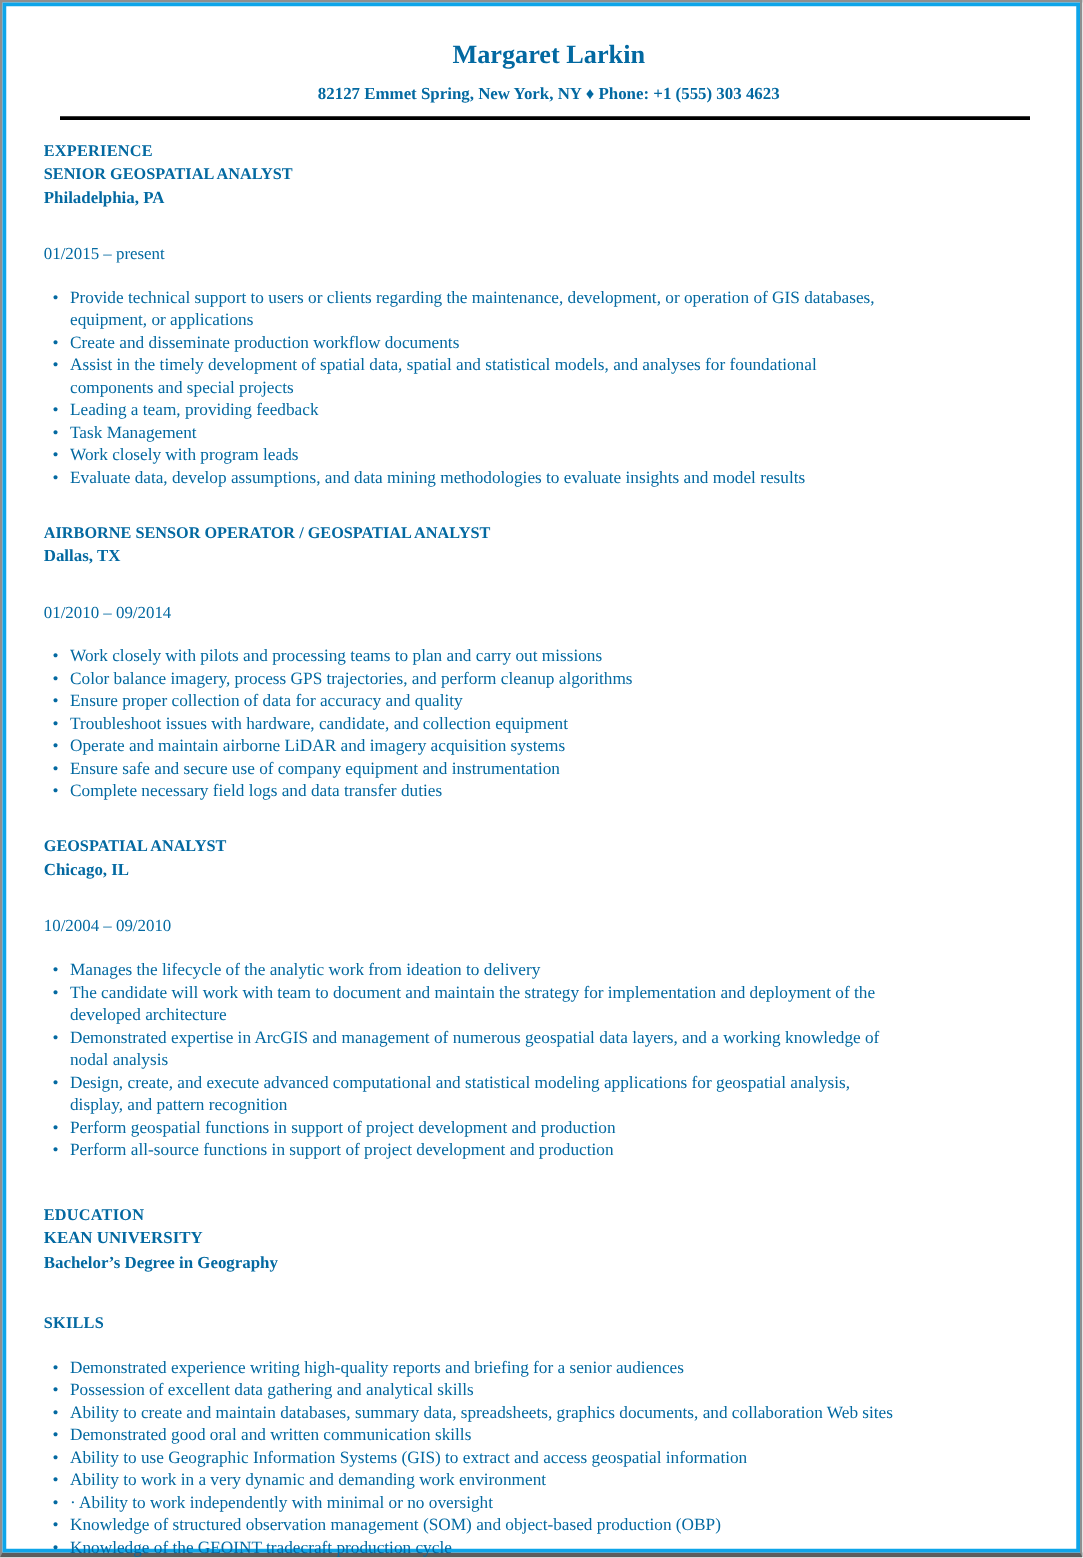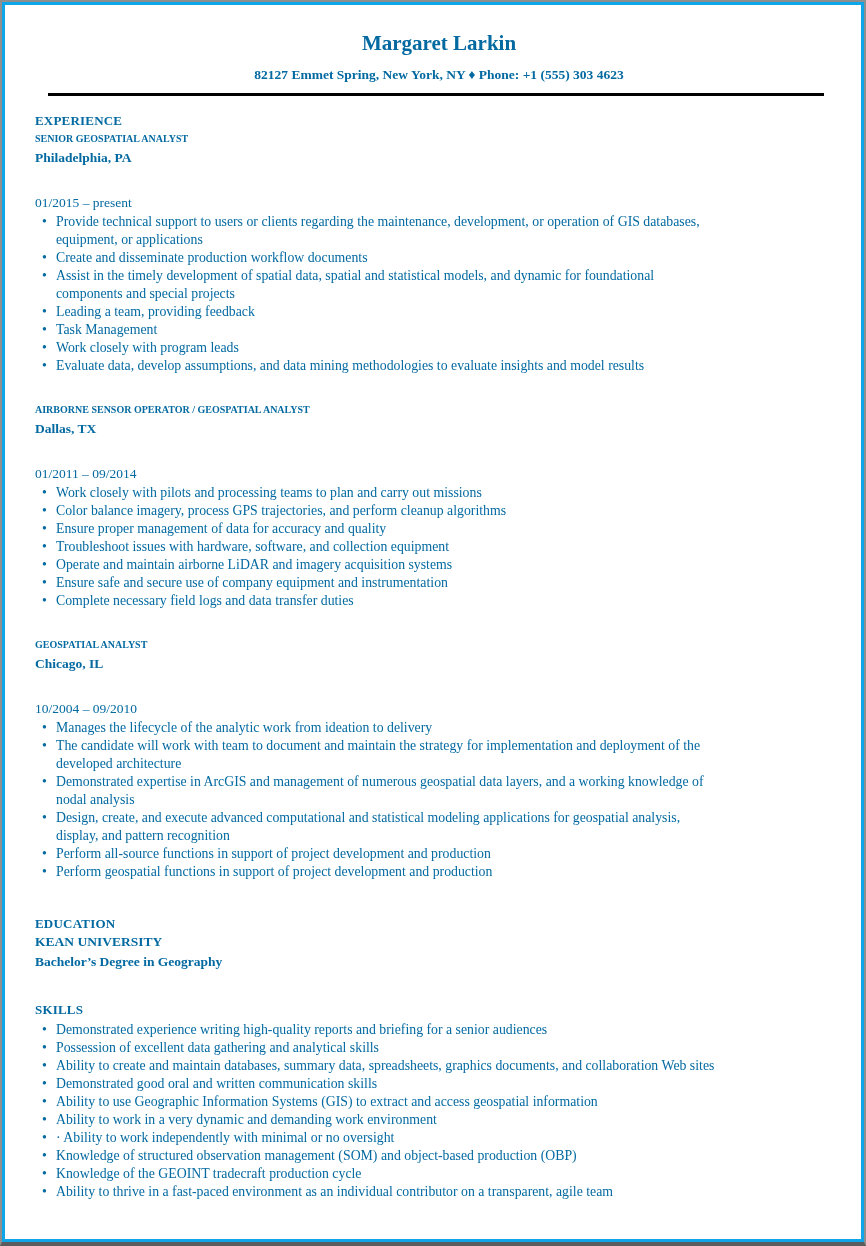--- a/index.html
+++ b/index.html
@@ -51,30 +51,30 @@
     width: 125px;
     flex: none;
     font-weight: bold;
     font-size: 13px;
     line-height: 18px;
     letter-spacing: 0.2px;
   }
   .section-content { flex: 1; max-width: 686px; }
 
   .job + .job { margin-top: 26px; }
-  .job-title    { font-weight: bold; font-size: 10px; line-height: 18px; }
+  .job-title    { font-weight: bold; font-size: 13px; line-height: 18px; }
   .job-location { font-weight: bold; font-size: 13.5px; line-height: 17px; margin-top: 1px; }
   .job-dates    { font-size: 13.5px; line-height: 17px; margin-top: 28px; }
 
   .edu-school { font-weight: bold; font-size: 13.5px; line-height: 18px; }
   .edu-degree { font-weight: bold; font-size: 13.5px; line-height: 18px; margin-top: 2px; }
 
   ul.bullets {
     list-style: none;
-    margin: 2px 0 0 0;
+    margin: 18px 0 0 0;
     padding: 0;
   }
   ul.bullets li {
     position: relative;
     padding-left: 21px;
     line-height: 18px;
   }
   ul.bullets li::before {
     content: "\2022";
     position: absolute;
@@ -97,52 +97,52 @@
     <div class="row row-experience">
       <div class="section-label">EXPERIENCE</div>
       <div class="section-content">
           <div class="job">
             <div class="job-title">SENIOR GEOSPATIAL ANALYST</div>
             <div class="job-location">Philadelphia, PA</div>
             <div class="job-dates">01/2015 – present</div>
             <ul class="bullets">
               <li>Provide technical support to users or clients regarding the maintenance, development, or operation of GIS databases, equipment, or applications</li>
               <li>Create and disseminate production workflow documents</li>
-              <li>Assist in the timely development of spatial data, spatial and statistical models, and dynamic for foundational components and special projects</li>
+              <li>Assist in the timely development of spatial data, spatial and statistical models, and analyses for foundational components and special projects</li>
               <li>Leading a team, providing feedback</li>
               <li>Task Management</li>
               <li>Work closely with program leads</li>
               <li>Evaluate data, develop assumptions, and data mining methodologies to evaluate insights and model results</li>
             </ul>
           </div>
           <div class="job">
             <div class="job-title">AIRBORNE SENSOR OPERATOR / GEOSPATIAL ANALYST</div>
             <div class="job-location">Dallas, TX</div>
-            <div class="job-dates">01/2011 – 09/2014</div>
+            <div class="job-dates">01/2010 – 09/2014</div>
             <ul class="bullets">
               <li>Work closely with pilots and processing teams to plan and carry out missions</li>
               <li>Color balance imagery, process GPS trajectories, and perform cleanup algorithms</li>
-              <li>Ensure proper management of data for accuracy and quality</li>
-              <li>Troubleshoot issues with hardware, software, and collection equipment</li>
+              <li>Ensure proper collection of data for accuracy and quality</li>
+              <li>Troubleshoot issues with hardware, candidate, and collection equipment</li>
               <li>Operate and maintain airborne LiDAR and imagery acquisition systems</li>
               <li>Ensure safe and secure use of company equipment and instrumentation</li>
               <li>Complete necessary field logs and data transfer duties</li>
             </ul>
           </div>
           <div class="job">
             <div class="job-title">GEOSPATIAL ANALYST</div>
             <div class="job-location">Chicago, IL</div>
             <div class="job-dates">10/2004 – 09/2010</div>
             <ul class="bullets">
               <li>Manages the lifecycle of the analytic work from ideation to delivery</li>
               <li>The candidate will work with team to document and maintain the strategy for implementation and deployment of the developed architecture</li>
               <li>Demonstrated expertise in ArcGIS and management of numerous geospatial data layers, and a working knowledge of nodal analysis</li>
               <li>Design, create, and execute advanced computational and statistical modeling applications for geospatial analysis, display, and pattern recognition</li>
+              <li>Perform geospatial functions in support of project development and production</li>
               <li>Perform all-source functions in support of project development and production</li>
-              <li>Perform geospatial functions in support of project development and production</li>
             </ul>
           </div>
         </div>
     </div>
 
     <div class="row row-education">
       <div class="section-label">EDUCATION</div>
       <div class="section-content">
         <div class="edu-school">KEAN UNIVERSITY</div>
         <div class="edu-degree">Bachelor’s Degree in Geography</div>

